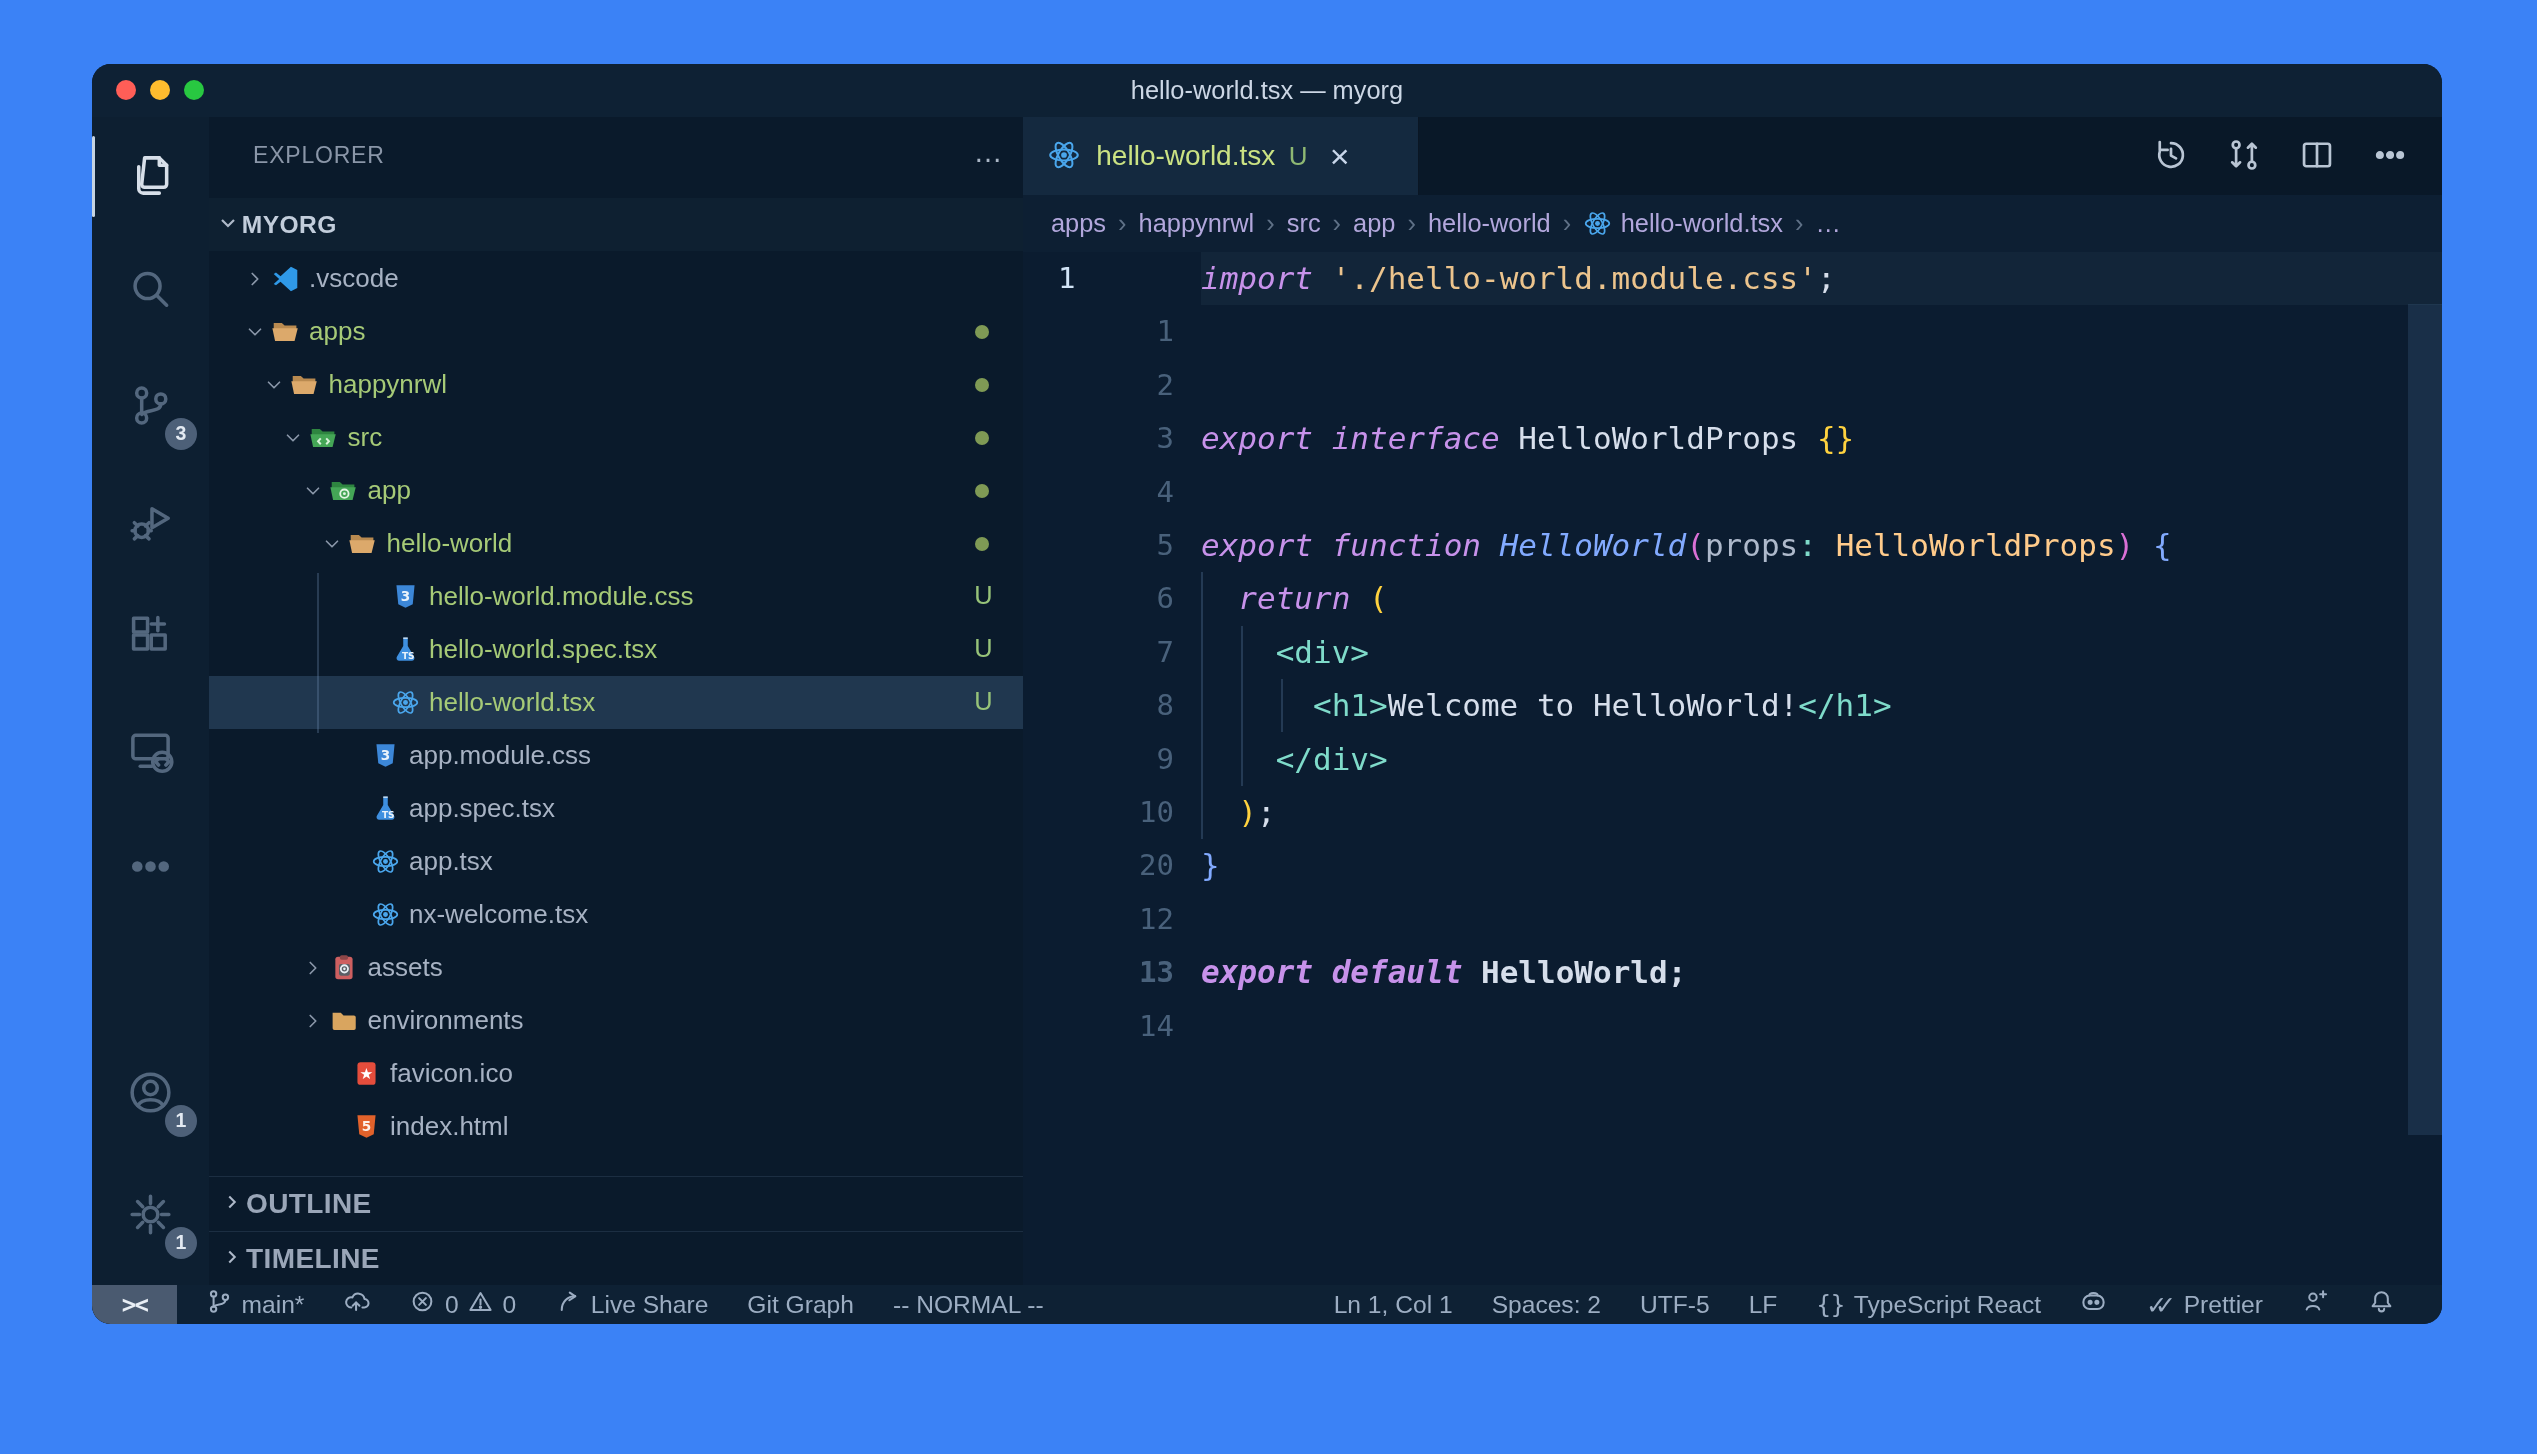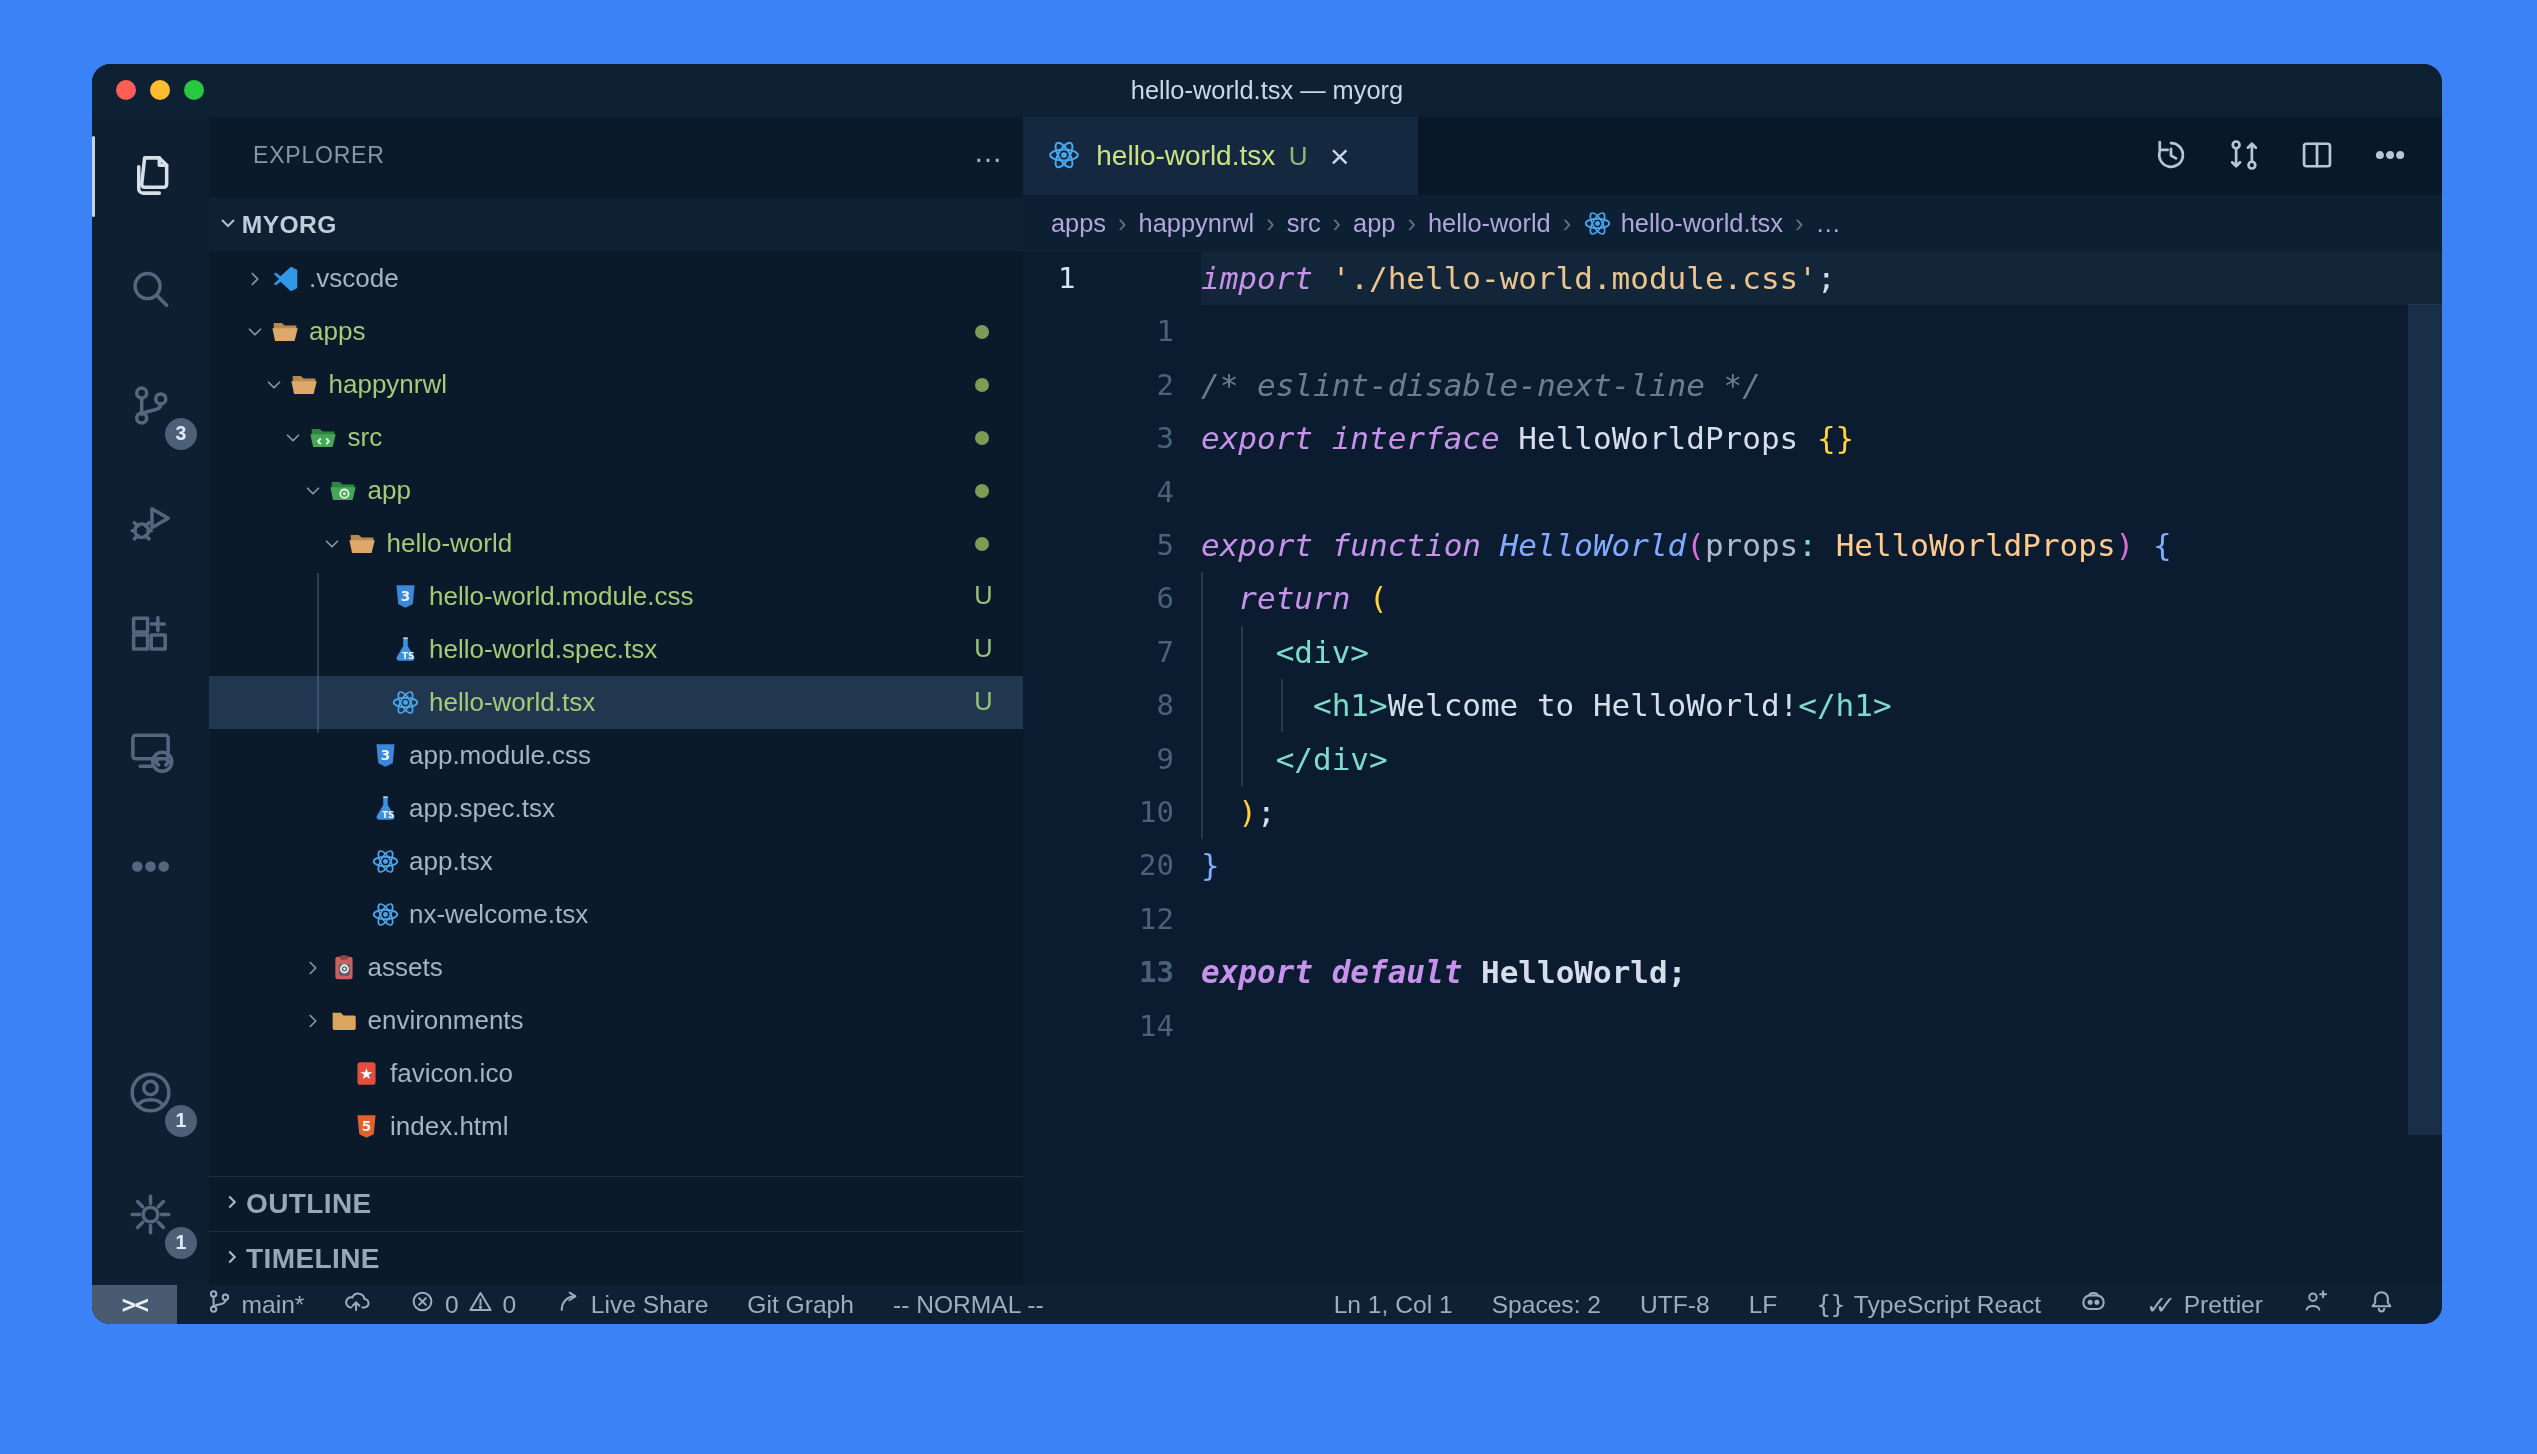--- a/index.html
+++ b/index.html
@@ -505,21 +505,21 @@
           <span class="bc-item">…</span>
         </div>
       <div class="codearea">
         <div class="curline"></div>
         <div class="iguide" style="left:178px;top:320px;height:267px"></div>
         <div class="iguide" style="left:218px;top:374px;height:160px"></div>
         <div class="iguide" style="left:258px;top:427px;height:53px"></div>
         <div id="codelines">
             <div class="cl" style="top: 0px;"><span class="ln cur">1</span><span class="ctext"><span class="tk-kw">import</span><span class="tk-pl"> </span><span class="tk-str">'./hello-world.module.css'</span><span class="tk-pun">;</span></span></div>
             <div class="cl" style="top: 53px;"><span class="ln">1</span><span class="ctext"></span></div>
-            <div class="cl" style="top: 107px;"><span class="ln">2</span><span class="ctext"><span class="tk-cmt">/* eslint-disable-next-line */</span></span></div>
+            <div class="cl" style="top: 107px;"><span class="ln">2</span></div>
             <div class="cl" style="top: 160px;"><span class="ln">3</span><span class="ctext"><span class="tk-kw">export</span><span class="tk-pl"> </span><span class="tk-kw">interface</span><span class="tk-pl"> </span><span class="tk-pun">HelloWorldProps</span><span class="tk-pl"> </span><span class="tk-p1">{}</span></span></div>
             <div class="cl" style="top: 214px;"><span class="ln">4</span><span class="ctext"></span></div>
             <div class="cl" style="top: 267px;"><span class="ln">5</span><span class="ctext"><span class="tk-kw">export</span><span class="tk-pl"> </span><span class="tk-kw">function</span><span class="tk-pl"> </span><span class="tk-fn">HelloWorld</span><span class="tk-p2">(</span><span class="tk-var">props</span><span class="tk-op">:</span><span class="tk-pl"> </span><span class="tk-typ">HelloWorldProps</span><span class="tk-p2">)</span><span class="tk-pl"> </span><span class="tk-p3">{</span></span></div>
             <div class="cl" style="top: 320px;"><span class="ln">6</span><span class="ctext"><span class="tk-pl">  </span><span class="tk-kw">return</span><span class="tk-pl"> </span><span class="tk-p1">(</span></span></div>
             <div class="cl" style="top: 374px;"><span class="ln">7</span><span class="ctext"><span class="tk-pl">    </span><span class="tk-tag">&lt;div&gt;</span></span></div>
             <div class="cl" style="top: 427px;"><span class="ln">8</span><span class="ctext"><span class="tk-pl">      </span><span class="tk-tag">&lt;h1&gt;</span><span class="tk-txt">Welcome to HelloWorld!</span><span class="tk-tag">&lt;/h1&gt;</span></span></div>
             <div class="cl" style="top: 481px;"><span class="ln">9</span><span class="ctext"><span class="tk-pl">    </span><span class="tk-tag">&lt;/div&gt;</span></span></div>
             <div class="cl" style="top: 534px;"><span class="ln">10</span><span class="ctext"><span class="tk-pl">  </span><span class="tk-p1">)</span><span class="tk-pun">;</span></span></div>
             <div class="cl" style="top: 587px;"><span class="ln">20</span><span class="ctext"><span class="tk-p3">}</span></span></div>
             <div class="cl" style="top: 641px;"><span class="ln">12</span><span class="ctext"></span></div>
@@ -559,21 +559,21 @@
                 <path d="M17.5 5.5 l6.5 4.5 -7 4.5"></path>
               </svg></span>Live Share</div>
           <div class="st-item">Git Graph</div>
           <div class="st-item">-- NORMAL --</div>
         </div>
       <div class="st-right">
         <div class="st-item">
             <span>Ln 1, Col 1</span>
           </div>
       <div class="st-item">Spaces: 2</div>
-          <div class="st-item">UTF-8</div>
+          <div class="st-item">UTF-5</div>
           <div class="st-item">LF</div>
           <div class="st-item"><span style="font-family: &quot;DejaVu Sans Mono&quot;, monospace; font-size: 24px;">{}</span>TypeScript React</div>
           <div class="st-item">
             <span><svg viewBox="0 0 32 32" fill="none" stroke="currentColor" stroke-width="2.4" stroke-linecap="round" stroke-linejoin="round">
                 <rect x="4" y="9" width="24" height="16" rx="7.5"></rect>
                 <path d="M11 9 c0 -4 10 -4 10 0"></path>
                 <circle cx="12" cy="17" r="1.8" fill="currentColor"></circle>
                 <circle cx="20" cy="17" r="1.8" fill="currentColor"></circle>
               </svg></span>
           </div>

